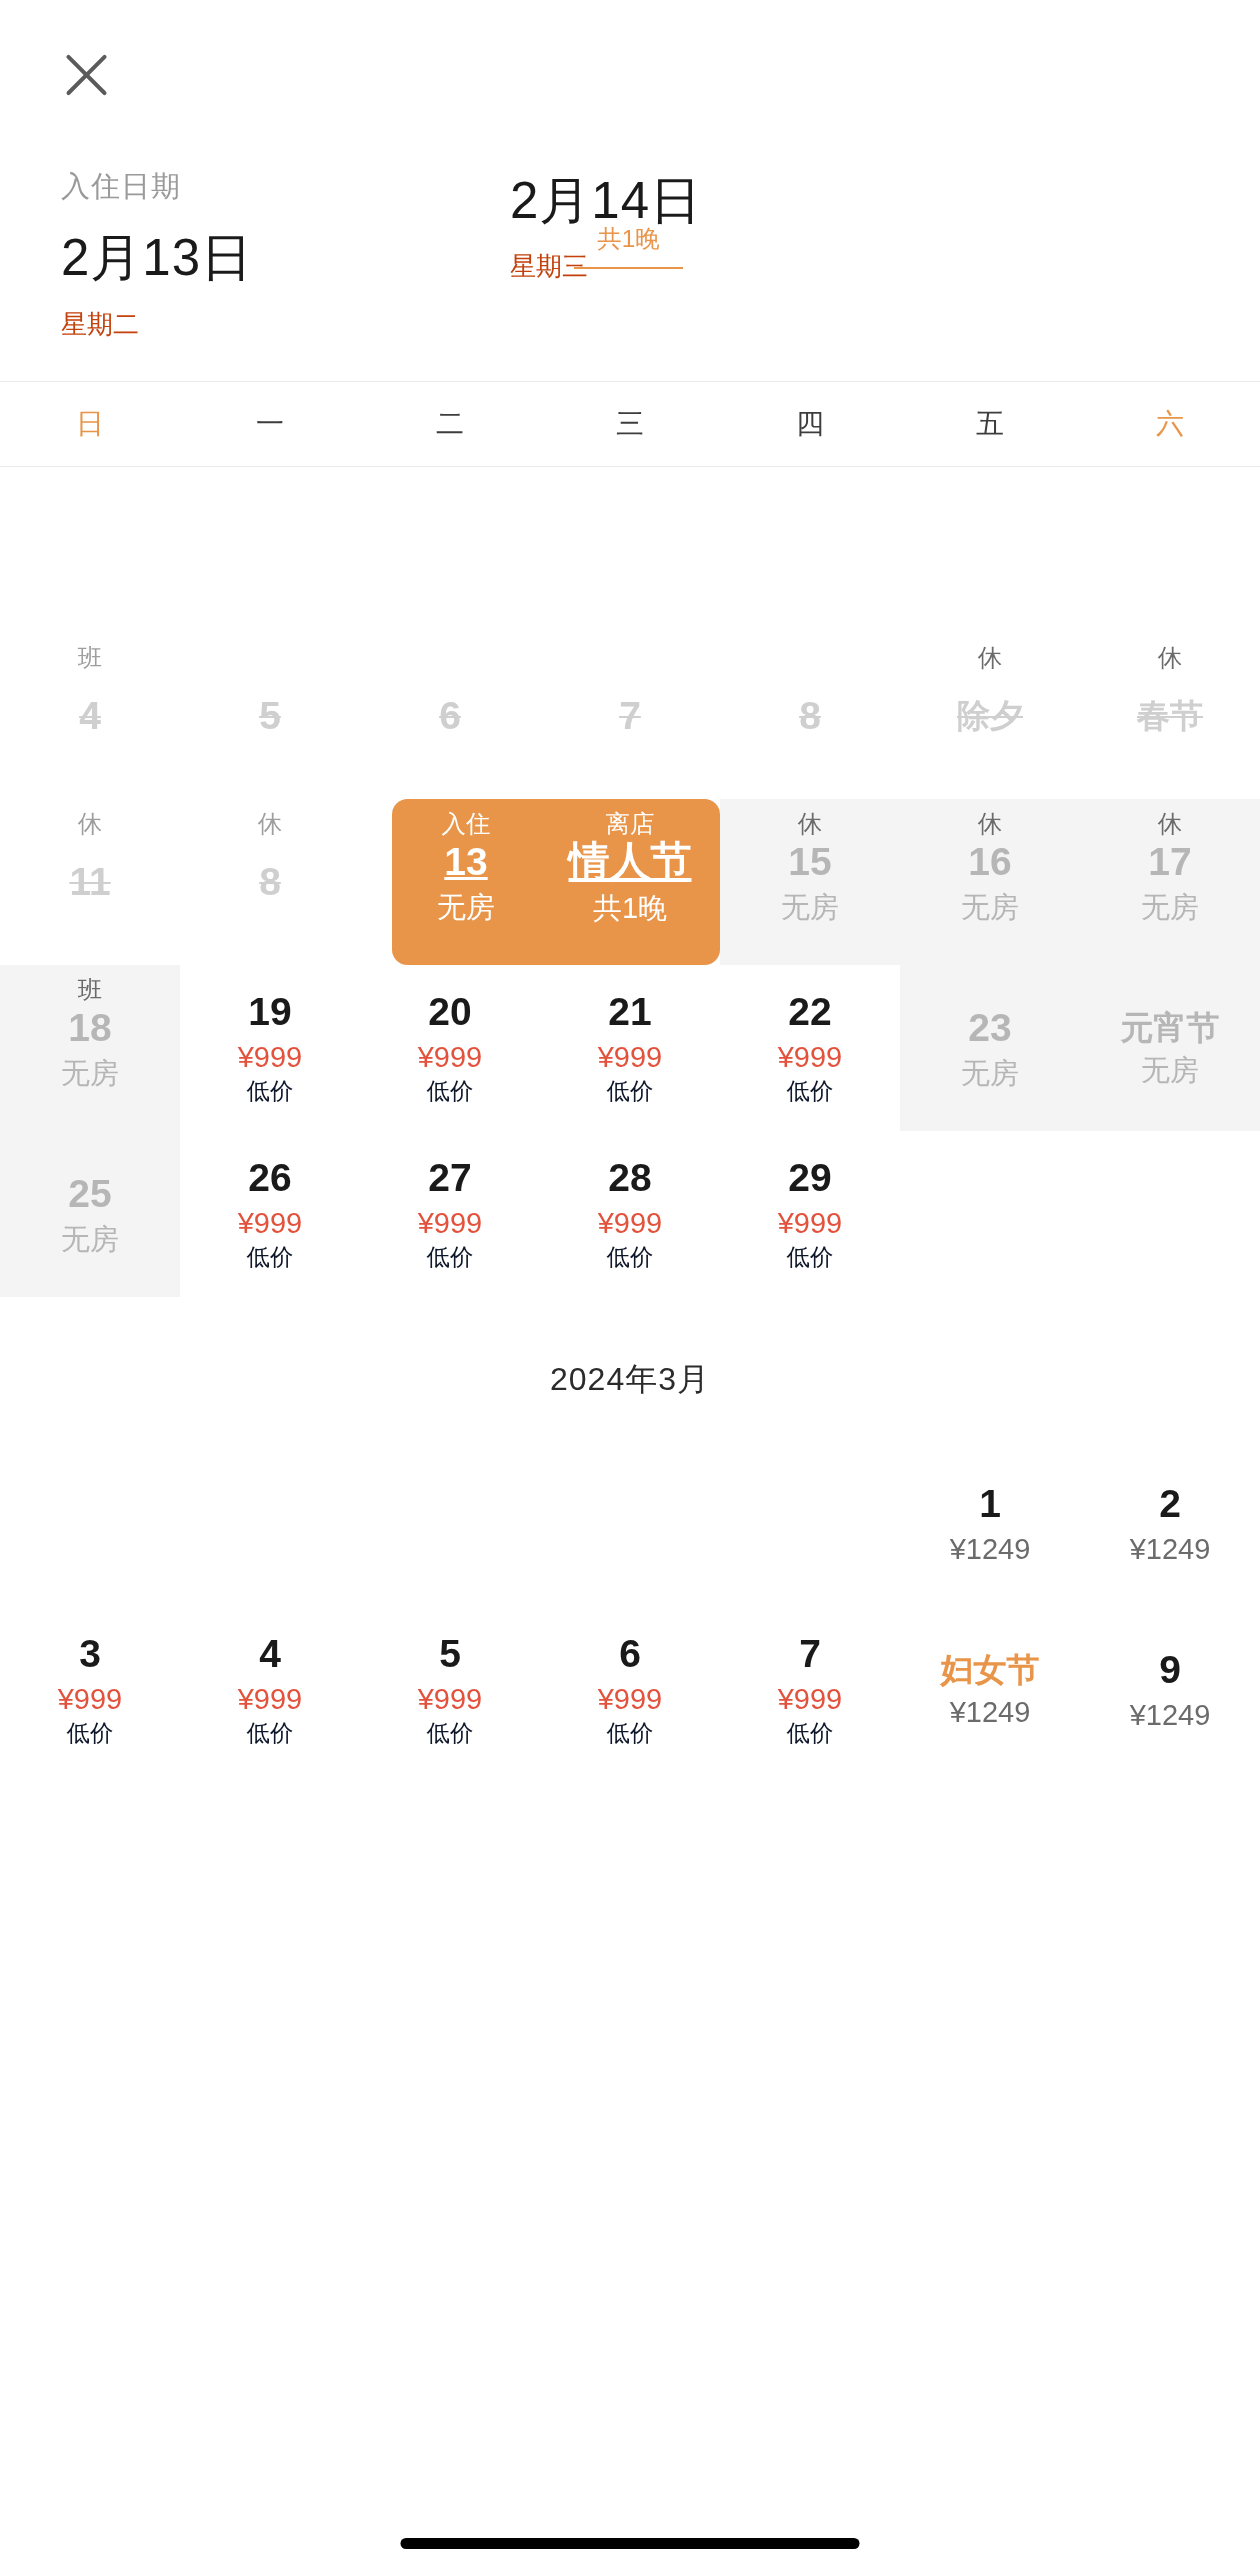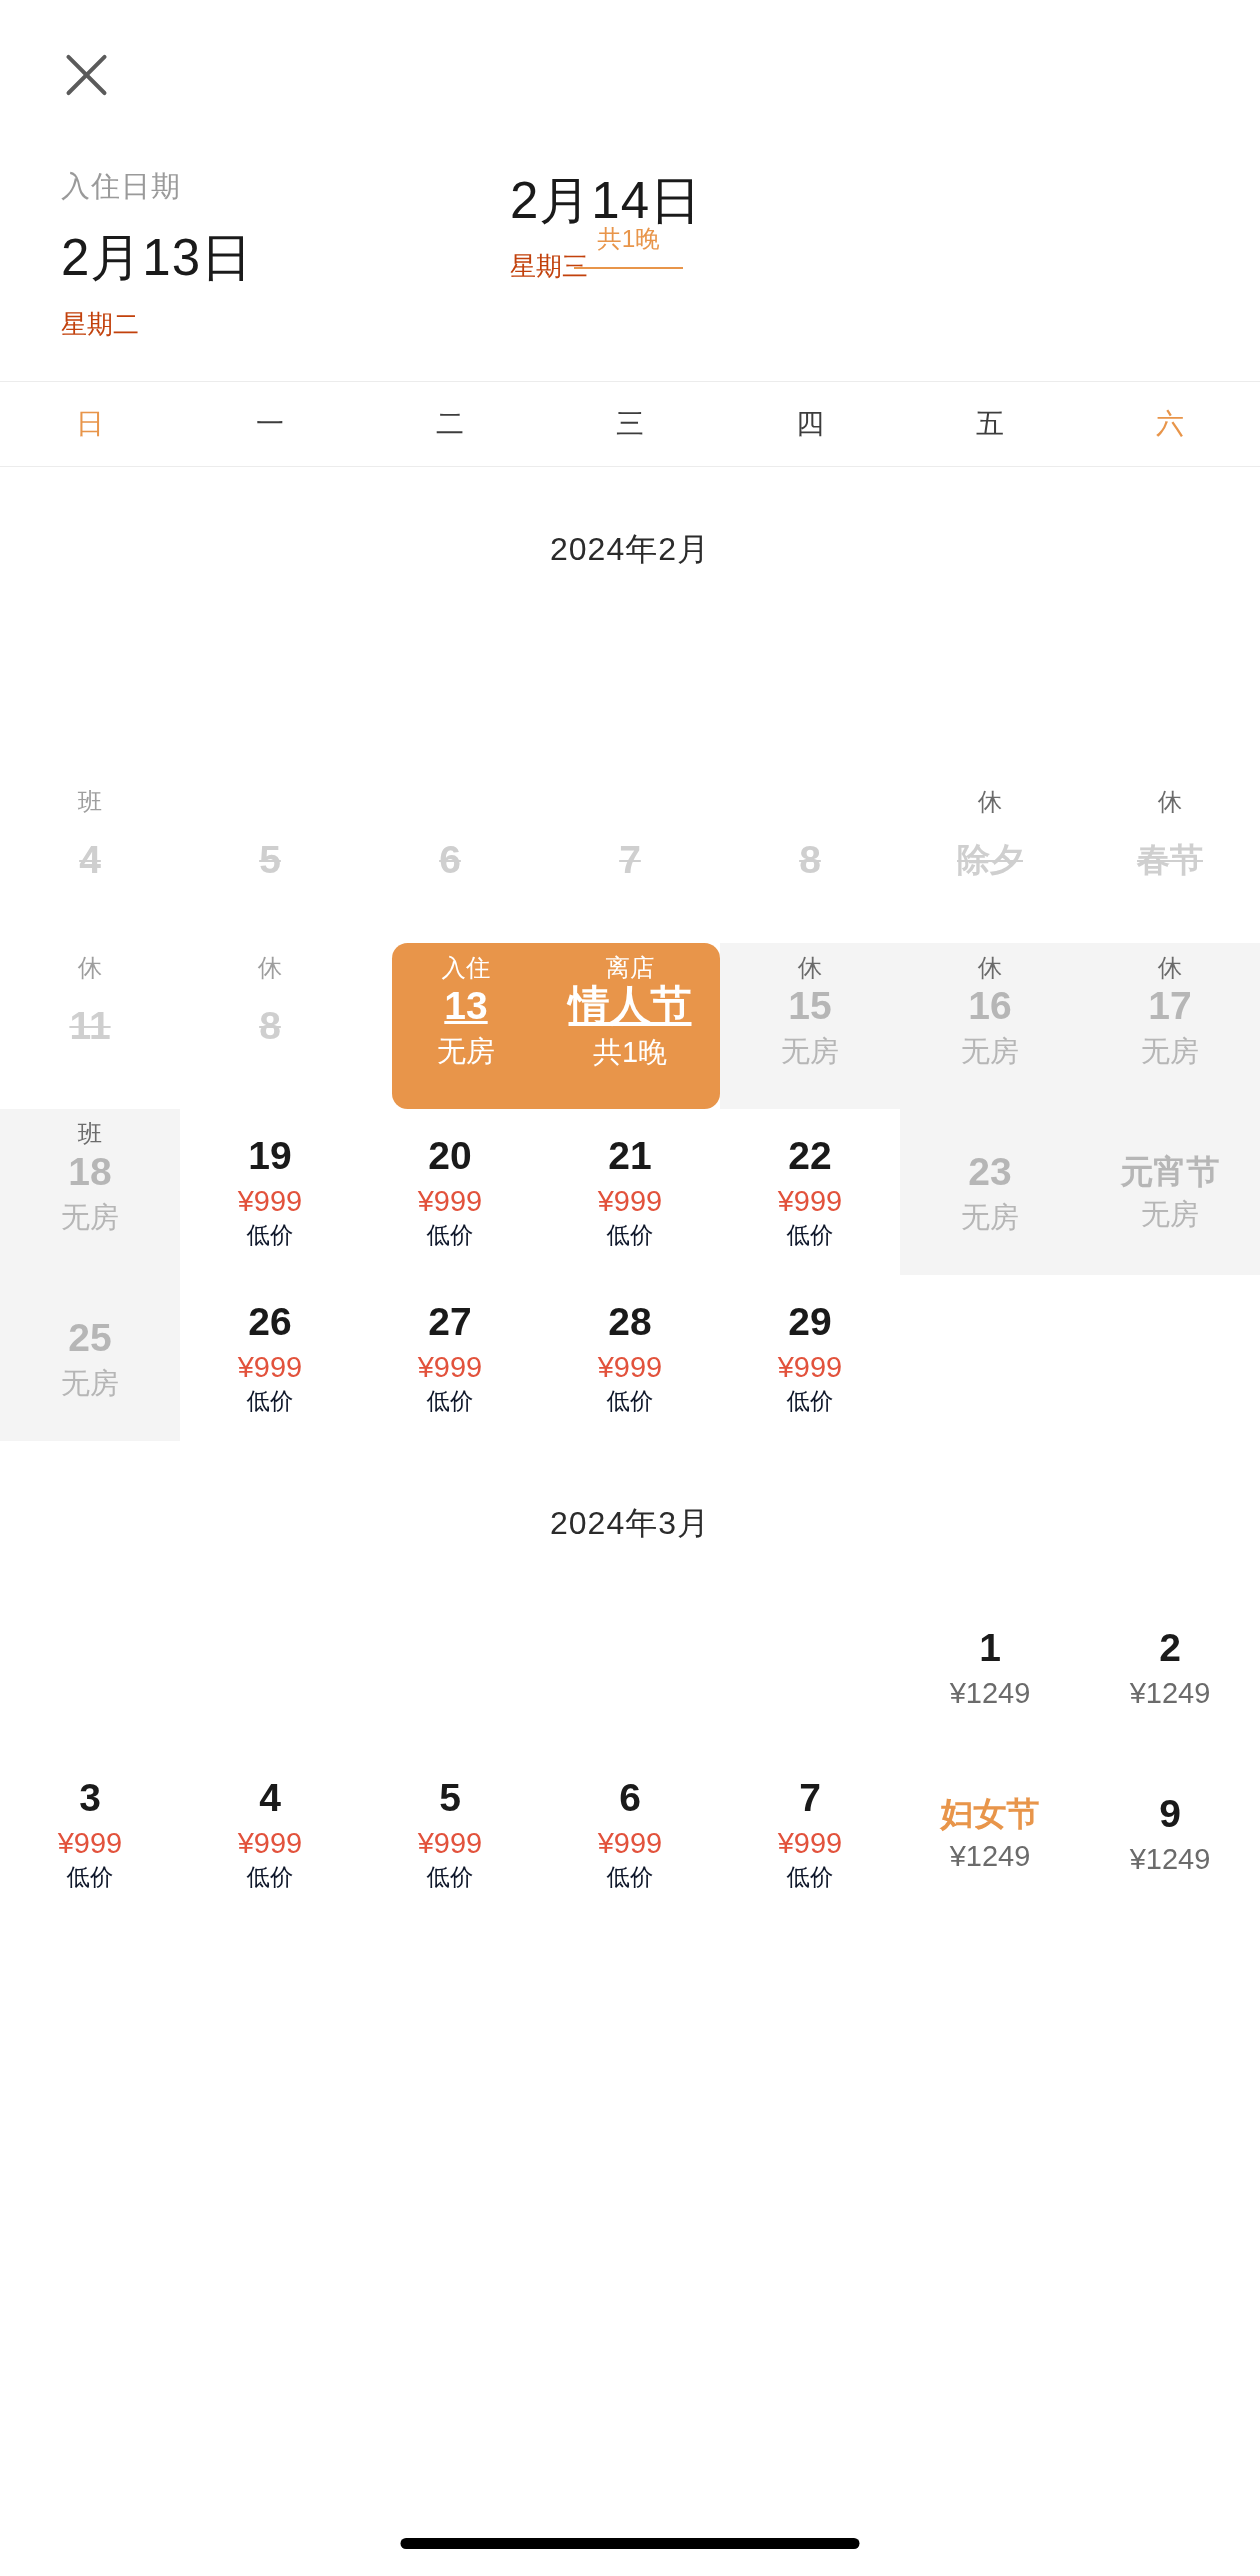--- a/index.html
+++ b/index.html
@@ -217,21 +217,20 @@
     <div class="weekday weekend">日</div>
     <div class="weekday">一</div>
     <div class="weekday">二</div>
     <div class="weekday">三</div>
     <div class="weekday">四</div>
     <div class="weekday">五</div>
     <div class="weekday weekend">六</div>
   </div>
 
 <div id="months-container">
-    <div class="month-title">2024年2月</div>
     <div class="grid">
       <div class="cell empty"></div>
       <div class="cell empty"></div>
       <div class="cell empty"></div>
       <div class="cell empty"></div>
       <div class="cell empty"></div>
       <div class="cell empty"></div>
       <div class="cell empty"></div>
       <div class="cell disabled">
         <div class="top-tag">班</div>

